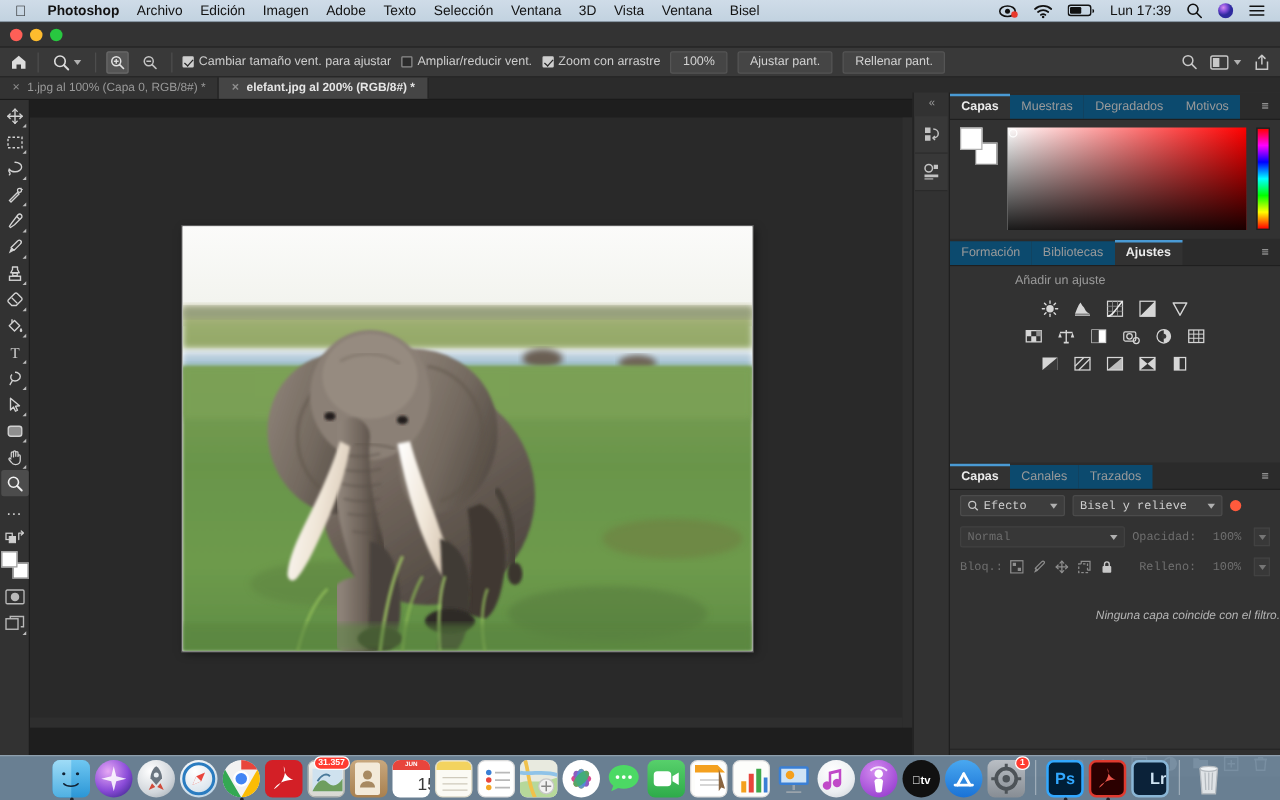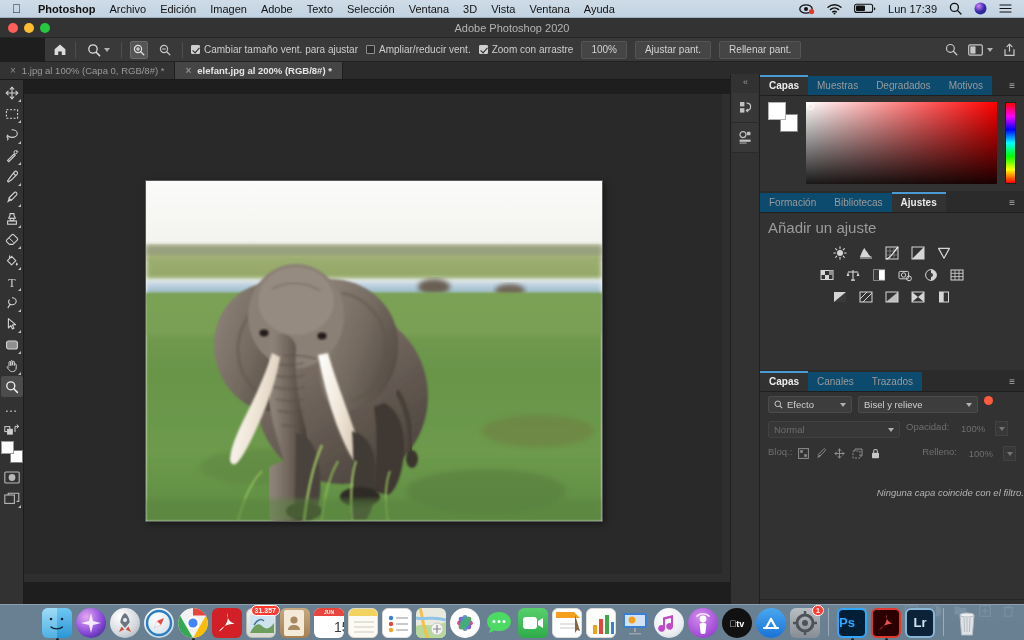--- a/index.html
+++ b/index.html
@@ -38,21 +38,21 @@
   .tl { width: 10px; height: 10px; border-radius: 50%; }
   .tl.r { background: #ff5f57; } .tl.y { background: #febc2e; } .tl.g { background: #28c840; }
   .wtitle {
     position: absolute; left: 0; right: 0; text-align: center;
     font-size: 11px; color: #b4b4b4; pointer-events: none;
   }
 
   
   .optbar {
     height: 24px; background: #393939; border-bottom: 1px solid #222;
-    display: flex; align-items: center; padding: 0 8px; gap: 8px; font-size: 10px; color: #cdcdcd; margin-left: 45px;
+    display: flex; align-items: center; padding: 0 8px; gap: 8px; font-size: 10px; color: #cdcdcd;
   }
   .opt-sep { width: 1px; height: 16px; background: #4d4d4d; }
   .tool-chip { display: flex; align-items: center; gap: 3px; padding: 1px 3px; }
   .chev { width: 0; height: 0; border-left: 3px solid transparent; border-right: 3px solid transparent; border-top: 4px solid #b0b0b0; }
   .zbtn { width: 18px; height: 18px; display: flex; align-items: center; justify-content: center; border-radius: 2px; }
   .zbtn.on { background: #555; border: 1px solid #6a6a6a; }
   .cbx { display: flex; align-items: center; gap: 4px; white-space: nowrap; }
   .box { width: 9px; height: 9px; border: 1px solid #8d8d8d; background: #2b2b2b; border-radius: 1px; position: relative; }
   .box.checked { background: #cfcfcf; border-color: #cfcfcf; }
   .box.checked:after {
@@ -135,27 +135,27 @@
   .cp-field { position: relative; flex: 1 1 auto; height: 82px;
     background:
       linear-gradient(to bottom, rgba(0,0,0,0) 0%, rgba(0,0,0,0.9) 100%),
       linear-gradient(to right, #ffffff 0%, #ff0000 100%);
   }
   .cp-field .picker { position: absolute; left: 1px; top: 1px; width: 7px; height: 7px; border: 1.5px solid #fff; border-radius: 50%; }
   .cp-hue { width: 11px; height: 82px; border: 1px solid #1e1e1e;
     background: linear-gradient(to bottom, #ff0000, #ff00ff, #0000ff, #00ffff, #00ff00, #ffff00, #ff0000); }
 
   
-  .adjhint { font-size: 15px; color: #9b9b9b; padding: 6px 16px 4px 8px; }
+  .adjhint { font-size: 10px; color: #9b9b9b; padding: 6px 16px 4px 8px; margin-left: 44px; }
   .adjrows { padding: 2px 0 6px 0; }
   .adjrow { display: flex; justify-content: center; gap: 10px; padding: 3px 0; }
   .adjicon { width: 16px; height: 16px; display: flex; align-items: center; justify-content: center; }
 
   
-  .lp-row { display: flex; gap: 6px; padding: 4px 8px; }
+  .lp-row { display: flex; align-items: center; gap: 6px; padding: 4px 8px; font-family: Liberation Mono, monospace; }
   .lp-select {
     height: 17px; background: #3d3d3d; border: 1px solid #4b4b4b; border-radius: 2px;
     display: flex; align-items: center; gap: 4px; padding: 0 5px; font-size: 9.5px; color: #cfcfcf;
   }
   .lp-select .cv { margin-left: auto; }
   .lp-dot { width: 9px; height: 9px; border-radius: 50%; background: #ff5a3c; }
   .lp-select.dim { color: #6d6d6d; background: #373737; border-color: #414141; }
   .lbl-dim { font-size: 9.5px; color: #6f6f6f; }
   .lp-val { height: 15px; min-width: 34px; padding: 0 4px; display: flex; align-items: center; justify-content: flex-end;
      font-size: 9.5px; color: #6f6f6f; }
@@ -193,21 +193,21 @@
     <span class="mi">Archivo</span>
     <span class="mi">Edición</span>
     <span class="mi">Imagen</span>
     <span class="mi">Adobe</span>
     <span class="mi">Texto</span>
     <span class="mi">Selección</span>
     <span class="mi">Ventana</span>
     <span class="mi">3D</span>
     <span class="mi">Vista</span>
     <span class="mi">Ventana</span>
-    <span class="mi">Ayuda</span>
+    <span class="mi">Bisel</span>
     <span class="spacer"></span>
 
     <span class="st">
       <svg width="16" height="12" viewBox="0 0 16 12">
           <ellipse cx="7" cy="6" rx="6.2" ry="4.2" fill="none" stroke="#111" stroke-width="1.3"></ellipse>
           <circle cx="7" cy="6" r="2" fill="#111"></circle>
           <circle cx="12.6" cy="8.6" r="2.6" fill="#e8392c"></circle>
         </svg>
     </span>
     <span class="st">
@@ -256,21 +256,20 @@
   </div>
 
   <div class="pswin">
 
     <div class="titlebar">
       <div class="traffic">
         <span class="tl r"></span>
         <span class="tl y"></span>
         <span class="tl g"></span>
       </div>
-      <div class="wtitle">Adobe Photoshop 2020</div>
     </div>
 
     <div class="optbar">
       <span class="ic">
         <svg width="14" height="14" viewBox="0 0 14 14">
             <path d="M7 1.6 1.6 6.2V12h3.6V8.6h3.6V12h3.6V6.2z" fill="#dcdcdc"></path>
           </svg>
       </span>
       <span class="opt-sep"></span>
       <span class="tool-chip">
@@ -1190,37 +1189,37 @@
             </g>
           </svg>
       </div>
       <span class="badge">1</span>
     </div>
 
     <span class="docksep"></span>
 
     <div class="dockitem">
       <div class="tile" style="background:#001e36;border:2px solid #31a8ff;">
-        <div style="line-height:26px;color:#31a8ff;font-size:13px;font-weight:bold;">Ps</div>
+        <div style="line-height:26px;text-align:center;color:#31a8ff;font-size:13px;font-weight:bold;">Ps</div>
       </div>
       <span class="run"></span>
     </div>
 
     <div class="dockitem">
       <div class="tile" style="background:#2b0000;border:2px solid #e03a2f;">
         <svg style="position:absolute;left:0;top:0;" width="26" height="26" viewBox="0 0 30 30">
             <path d="M15 5c1.6 3 1.2 7-1 11-2 3.6-5 6.6-7 7.4 2.6-4.6 9-7.6 15.6-7.6-4.6-1.6-7.6-5-7.6-10.8z" fill="#e8544a"></path>
           </svg>
       </div>
       <span class="run"></span>
     </div>
 
     <div class="dockitem">
       <div class="tile" style="background:#0b2239;border:2px solid #8ab6d6;">
-        <div style="line-height:26px;text-align:center;color:#cfe3f2;font-size:13px;font-weight:bold;">Lr</div>
+        <div style="line-height:26px;text-align:right;color:#cfe3f2;font-size:13px;font-weight:bold;">Lr</div>
       </div>
     </div>
 
     <span class="docksep"></span>
 
     <div class="dockitem">
       <div class="tile" style="background:transparent;">
         <svg width="30" height="30" viewBox="0 0 30 30">
             <path d="M8 7h14l-1.6 20H9.6z" fill="#dfe3e6" stroke="#b5bbc0" stroke-width="1"></path>
             <g stroke="#b5bbc0" stroke-width="1">

